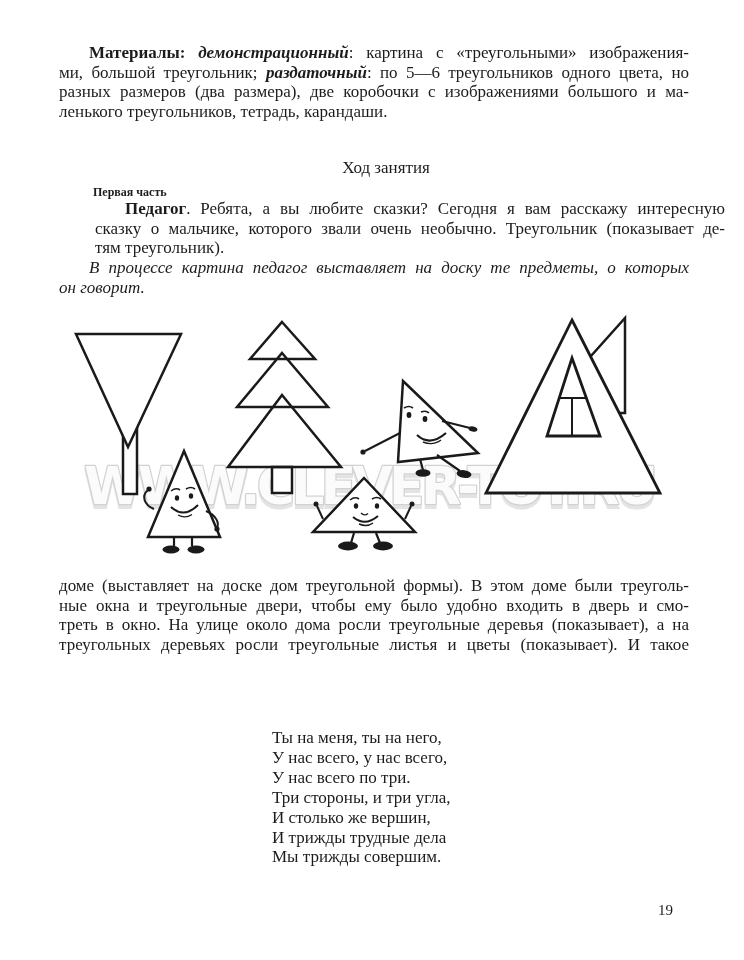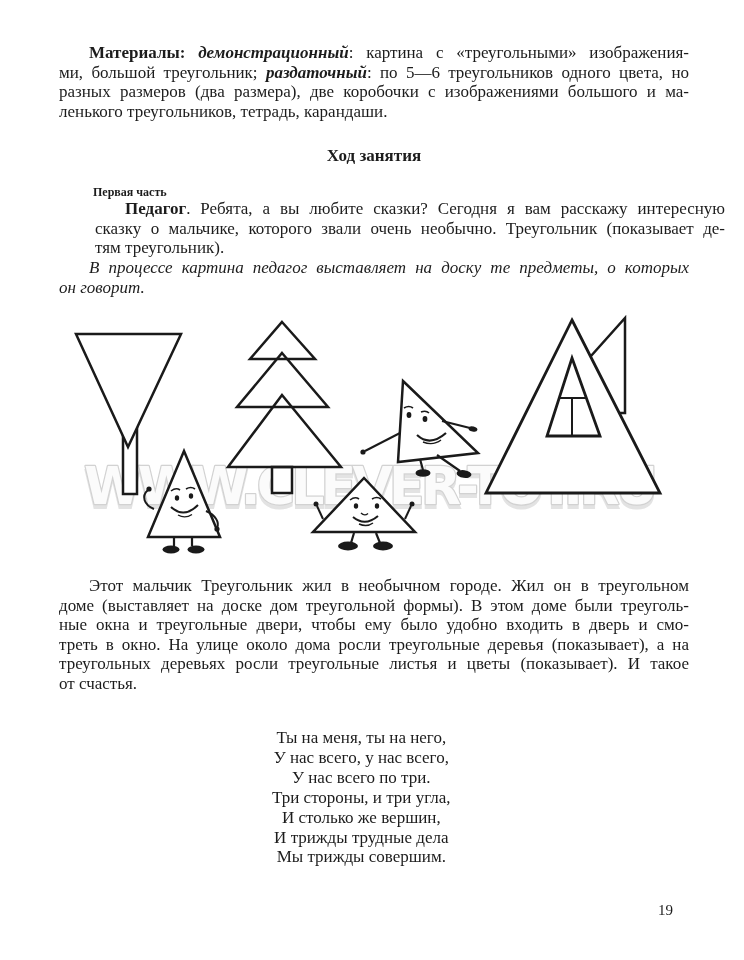--- a/index.html
+++ b/index.html
@@ -9,32 +9,32 @@
   }
   .para{position:absolute;left:59px;width:630px;font-size:17px;line-height:19.6px;}
   .line{width:100%;}
   .line.j{text-align:justify;text-align-last:justify;}
   .line.ind{text-indent:30px;}
   .s-r{font-style:normal;font-weight:normal;}
   .s-b{font-weight:bold;}
   .s-i{font-style:italic;}
   .s-bi{font-weight:bold;font-style:italic;}
   .heading{
-    position:absolute;left:59px;width:630px;top:146px;margin:0;
-    font-size:17px;line-height:19.6px;font-weight:bold;text-align:center;
+    position:absolute;left:59px;width:630px;top:146px;margin:12px;
+    font-size:17px;line-height:19.6px;font-weight:normal;text-align:center;
   }
   .subheading{
     position:absolute;left:89px;top:179px;margin:4px;
     font-size:12px;line-height:19.6px;font-weight:bold;
   }
   #para-materials{top:43px;}
   #para-pedagog{top:199px;margin-left:36px;}
   #para-stage{top:258px;font-style:italic;}
   #para-story{top:576px;}
-  #poem{position:absolute;left:272px;top:728px;font-size:17px;line-height:19.9px;text-align:center;}
+  #poem{position:absolute;left:272px;top:728px;font-size:17px;line-height:19.9px;}
   #illustration{position:absolute;left:0;top:312px;}
   #page-number{
     position:absolute;top:903px;right:71px;font-size:15px;line-height:15px;
   }
 </style>
 </head>
 <body>
 
 <div class="para" id="para-materials">
     <div class="line j ind"><span class="s-b">Материалы: </span><span class="s-bi">демонстрационный</span><span class="s-r">: картина с «треугольными» изображения-</span></div>
@@ -144,26 +144,24 @@
 
   <g>
     <path d="M540,101 L625,6 L625,101 Z" fill="#ffffff" stroke="#1a1a1a" stroke-width="2.5"></path>
     <polygon points="572,8 660,181 486,181" fill="#ffffff" stroke="#1a1a1a" stroke-width="2.8"></polygon>
     <polygon points="572,46 600,124 547,124" fill="none" stroke="#1a1a1a" stroke-width="2.8"></polygon>
     <path d="M559,86 L586,86 M572,86 L572,124" fill="none" stroke="#1a1a1a" stroke-width="2"></path>
   </g>
 </svg>
 
 <div class="para" id="para-story">
-    <div class="line j ind"><span class="s-r">Этот мальчик Треугольник жил в необычном городе. Жил он в треугольном</span></div>
     <div class="line j"><span class="s-r">доме (выставляет на доске дом треугольной формы). В этом доме были треуголь-</span></div>
     <div class="line j"><span class="s-r">ные окна и треугольные двери, чтобы ему было удобно входить в дверь и смо-</span></div>
     <div class="line j"><span class="s-r">треть в окно. На улице около дома росли треугольные деревья (показывает), а на</span></div>
     <div class="line j"><span class="s-r">треугольных деревьях росли треугольные листья и цветы (показывает). И такое</span></div>
-    <div class="line"><span class="s-r">от счастья.</span></div>
   </div>
 
 <div id="poem">
     <div class="line"><span class="s-r">Ты на меня, ты на него,</span></div>
     <div class="line"><span class="s-r">У нас всего, у нас всего,</span></div>
     <div class="line"><span class="s-r">У нас всего по три.</span></div>
     <div class="line"><span class="s-r">Три стороны, и три угла,</span></div>
     <div class="line"><span class="s-r">И столько же вершин,</span></div>
     <div class="line"><span class="s-r">И трижды трудные дела</span></div>
     <div class="line"><span class="s-r">Мы трижды совершим.</span></div>

